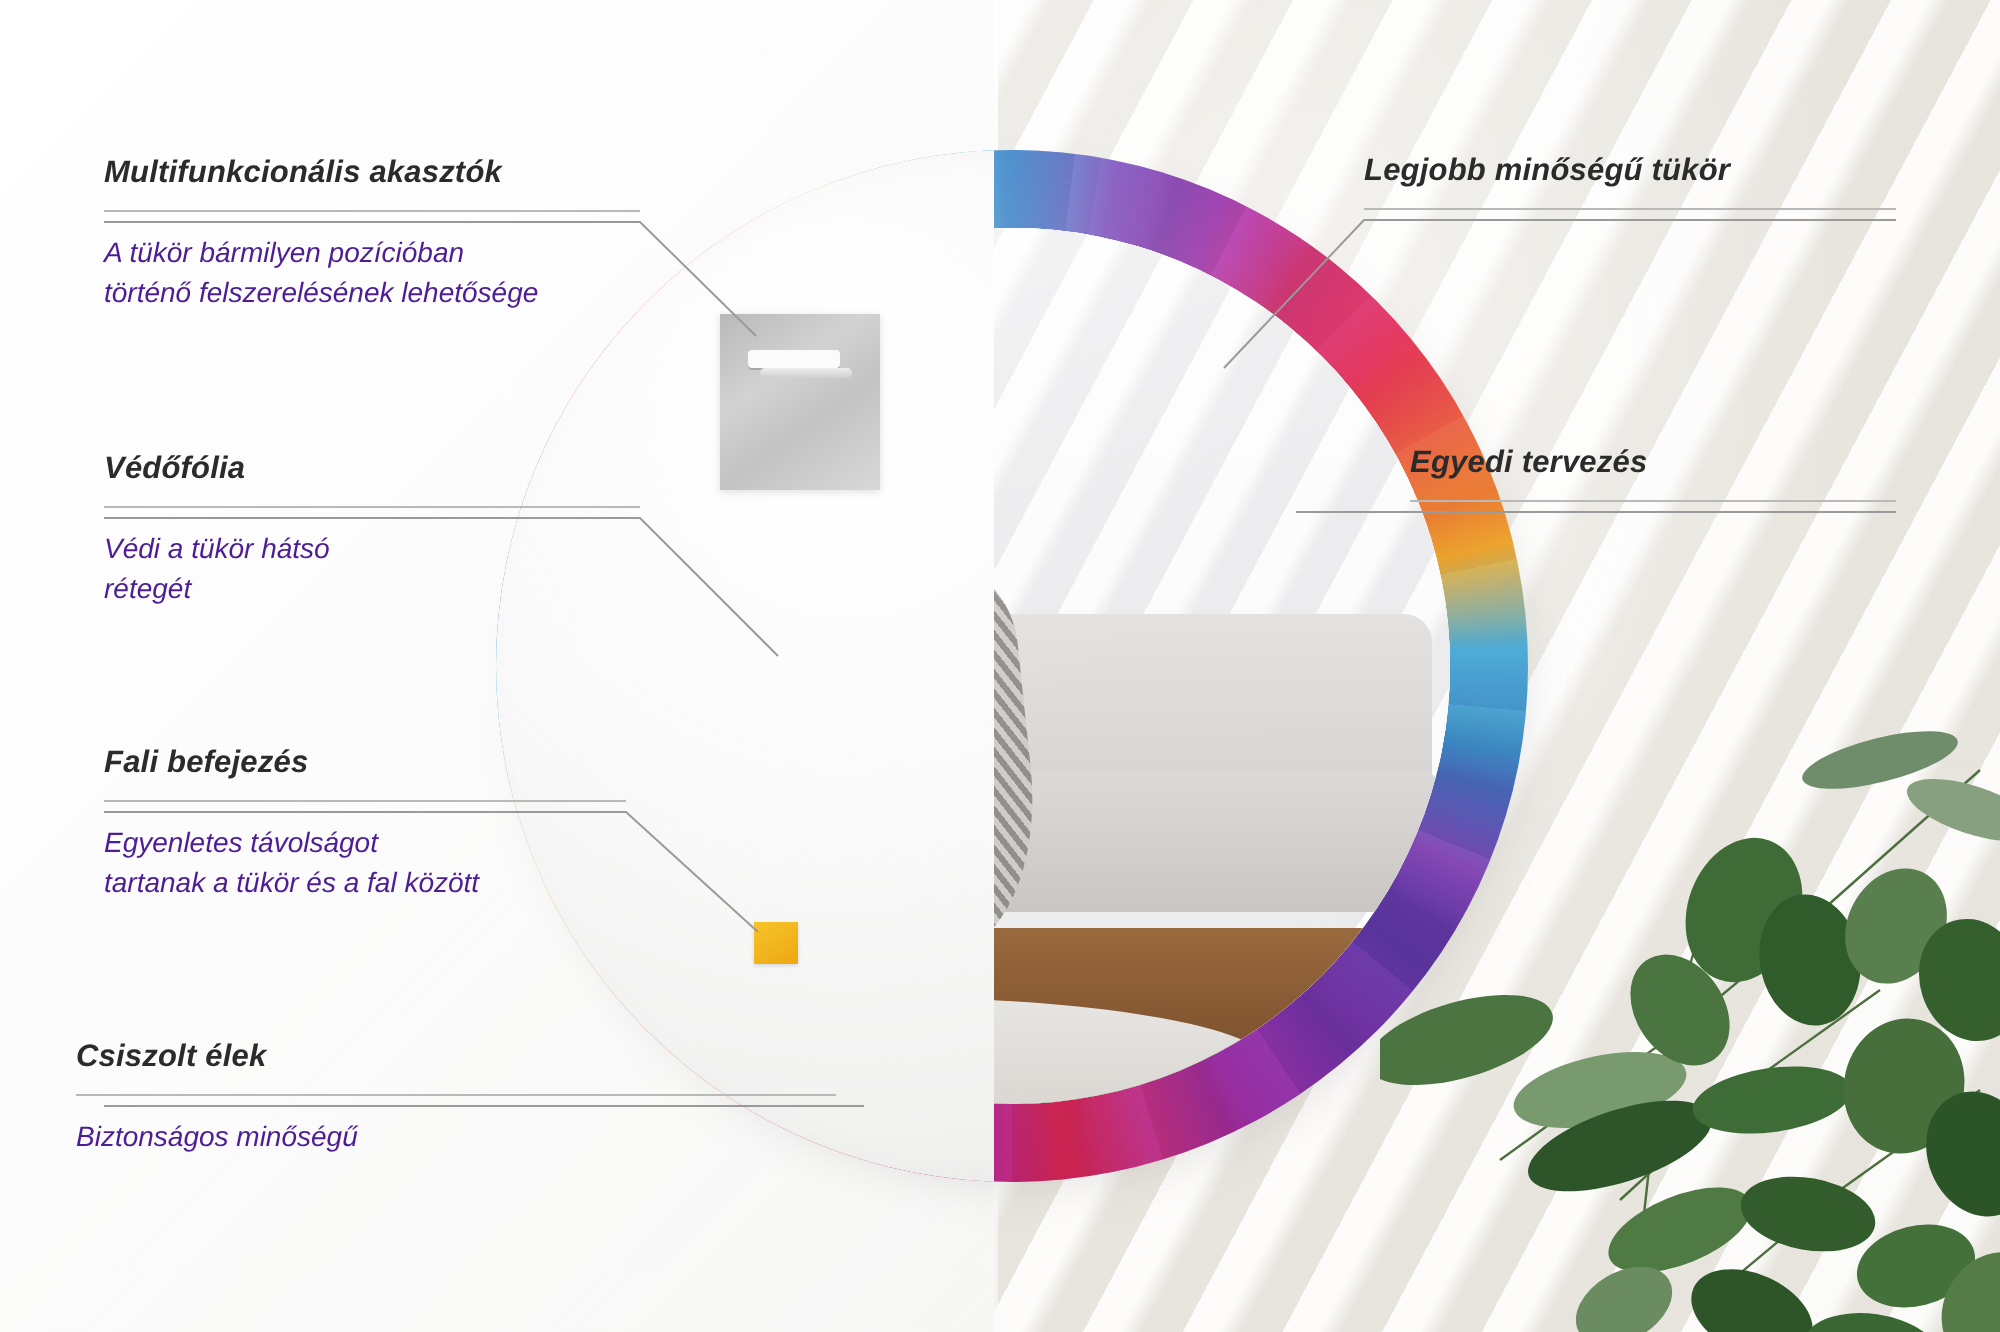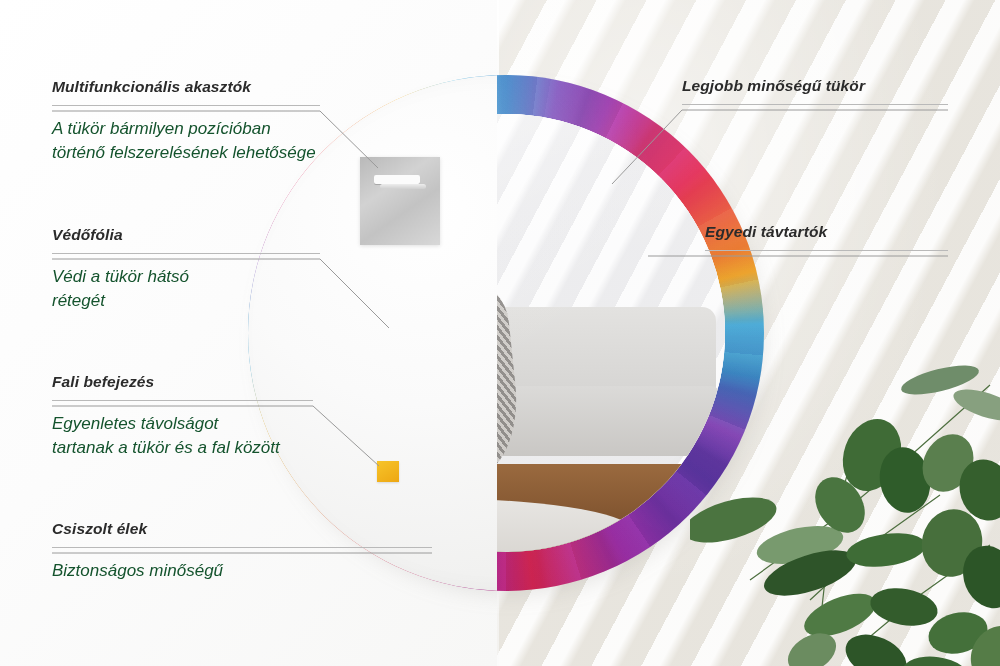--- a/index.html
+++ b/index.html
@@ -142,21 +142,21 @@
   
   .leaves{position:absolute;left:690px;top:345px;width:320px;height:330px;}
 
   
   .callout{position:absolute;}
   .callout h3{
     margin:0 0 9px 0;font-size:15.5px;font-weight:bold;color:#2b2b2b;letter-spacing:.1px;
   }
   .callout .rule{height:1px;background:#b9b9b9;width:100%;}
   .callout p{
-    margin:11px 0 0 0;font-size:17px;line-height:1.42;color:#14532d;font-weight:400;
+    margin:11px 0 0 0;font-size:14px;line-height:1.42;color:#4c1d95;font-weight:400;
   }
   .callout.left h3,.callout.left p{text-align:left;}
   .callout.right h3,.callout.right p{}
 
   .leader{position:absolute;overflow:visible;pointer-events:none;}
   .leader path{fill:none;stroke:#9a9a9a;stroke-width:1;}
 
   
   .hanger{
     position:absolute;left:360px;top:157px;width:80px;height:88px;
@@ -278,29 +278,29 @@
     <div class="rule"></div>
     <p>Védi a tükör hátsó<br>rétegét</p>
   </div>
 
   <div class="callout left" style="left:52px;top:373px;width:261px;">
     <h3>Fali befejezés</h3>
     <div class="rule"></div>
     <p>Egyenletes távolságot<br>tartanak a tükör és a fal között</p>
   </div>
 
-  <div class="callout left" style="left:52px;top:520px;width:380px;">
+  <div class="callout left" style="left:38px;top:520px;width:380px;">
     <h3>Csiszolt élek</h3>
     <div class="rule"></div>
     <p>Biztonságos minőségű</p>
   </div>
 
   <div class="callout right" style="left:682px;top:77px;width:266px;">
     <h3>Legjobb minőségű tükör</h3>
     <div class="rule"></div>
   </div>
 
   <div class="callout right" style="left:705px;top:223px;width:243px;">
-    <h3>Egyedi távtartók</h3>
+    <h3>Egyedi tervezés</h3>
     <div class="rule"></div>
   </div>
 
 </div>
 
 </body></html>

